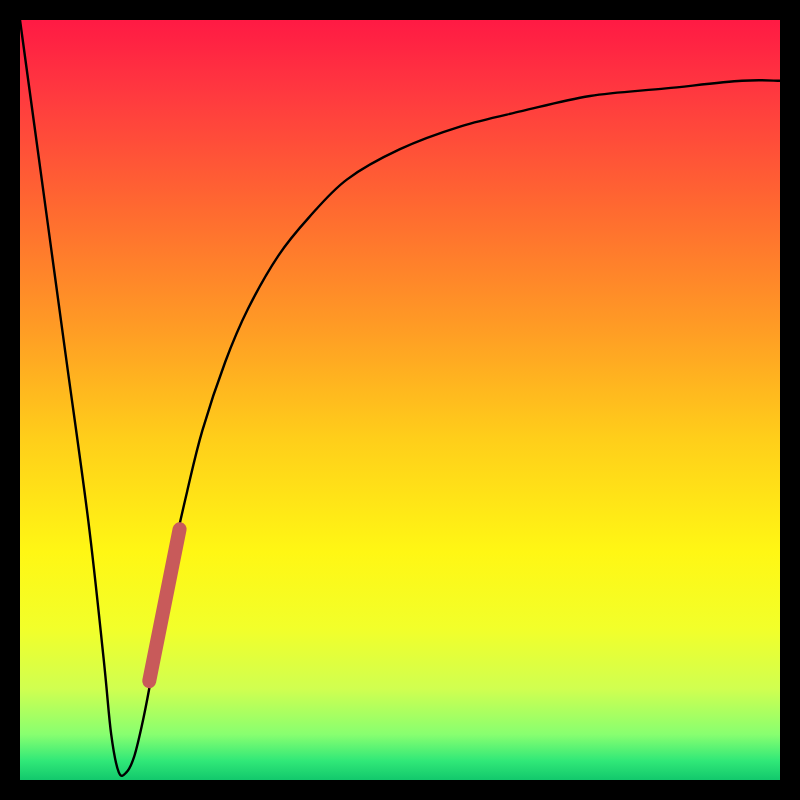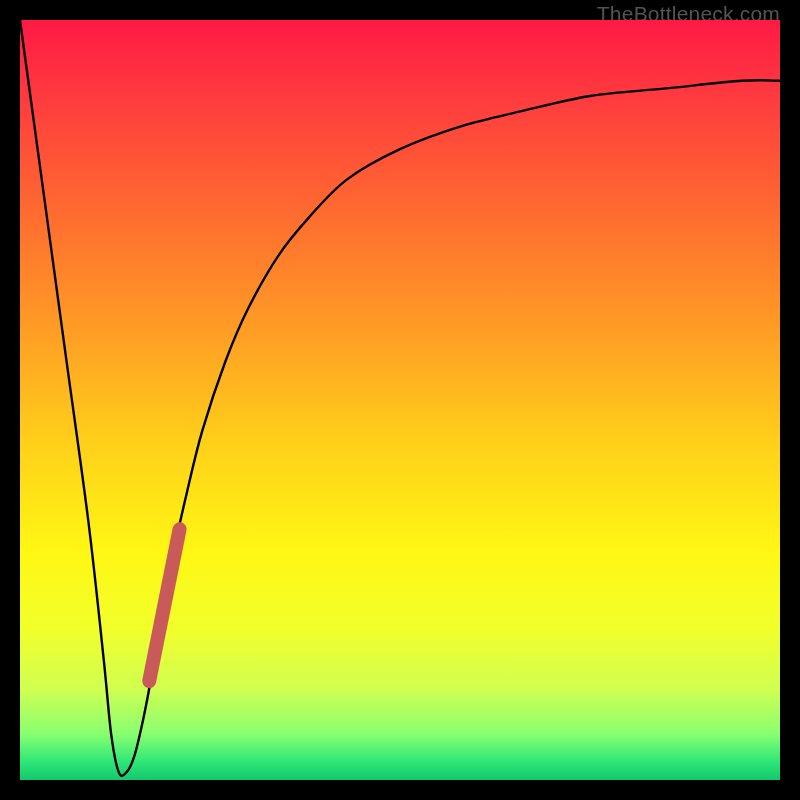--- a/index.html
+++ b/index.html
@@ -32,21 +32,20 @@
     color: #545454;
     letter-spacing: 0.2px;
   }
   svg { display: block; }
 </style>
 </head>
 <body>
 
 <div class="frame">
 
-  <div class="watermark">TheBottleneck.com</div>
 
   <div class="plot-area">
     <svg id="plot-svg" width="760" height="760" viewBox="0 0 760 760" preserveAspectRatio="none">
       <defs>
         <linearGradient id="bg-grad" x1="0" y1="0" x2="0" y2="1">
             <stop offset="0%" stop-color="#ff1a44"></stop>
             <stop offset="10%" stop-color="#ff3a3f"></stop>
             <stop offset="25%" stop-color="#ff6a30"></stop>
             <stop offset="40%" stop-color="#ff9a25"></stop>
             <stop offset="55.00000000000001%" stop-color="#ffce1a"></stop>

